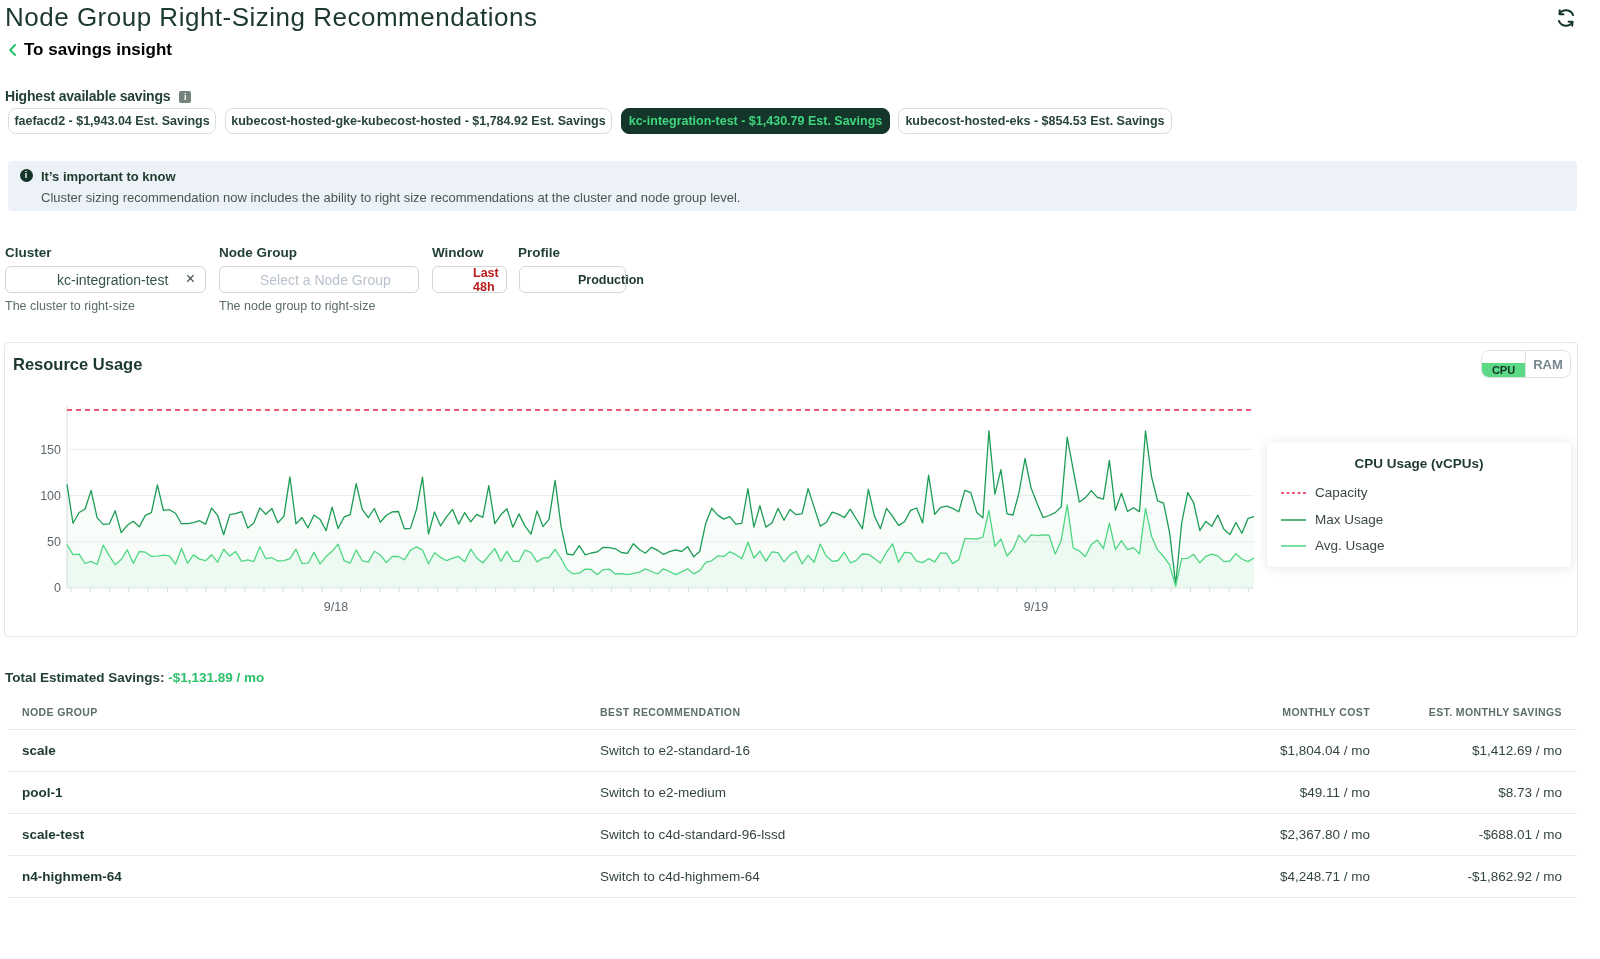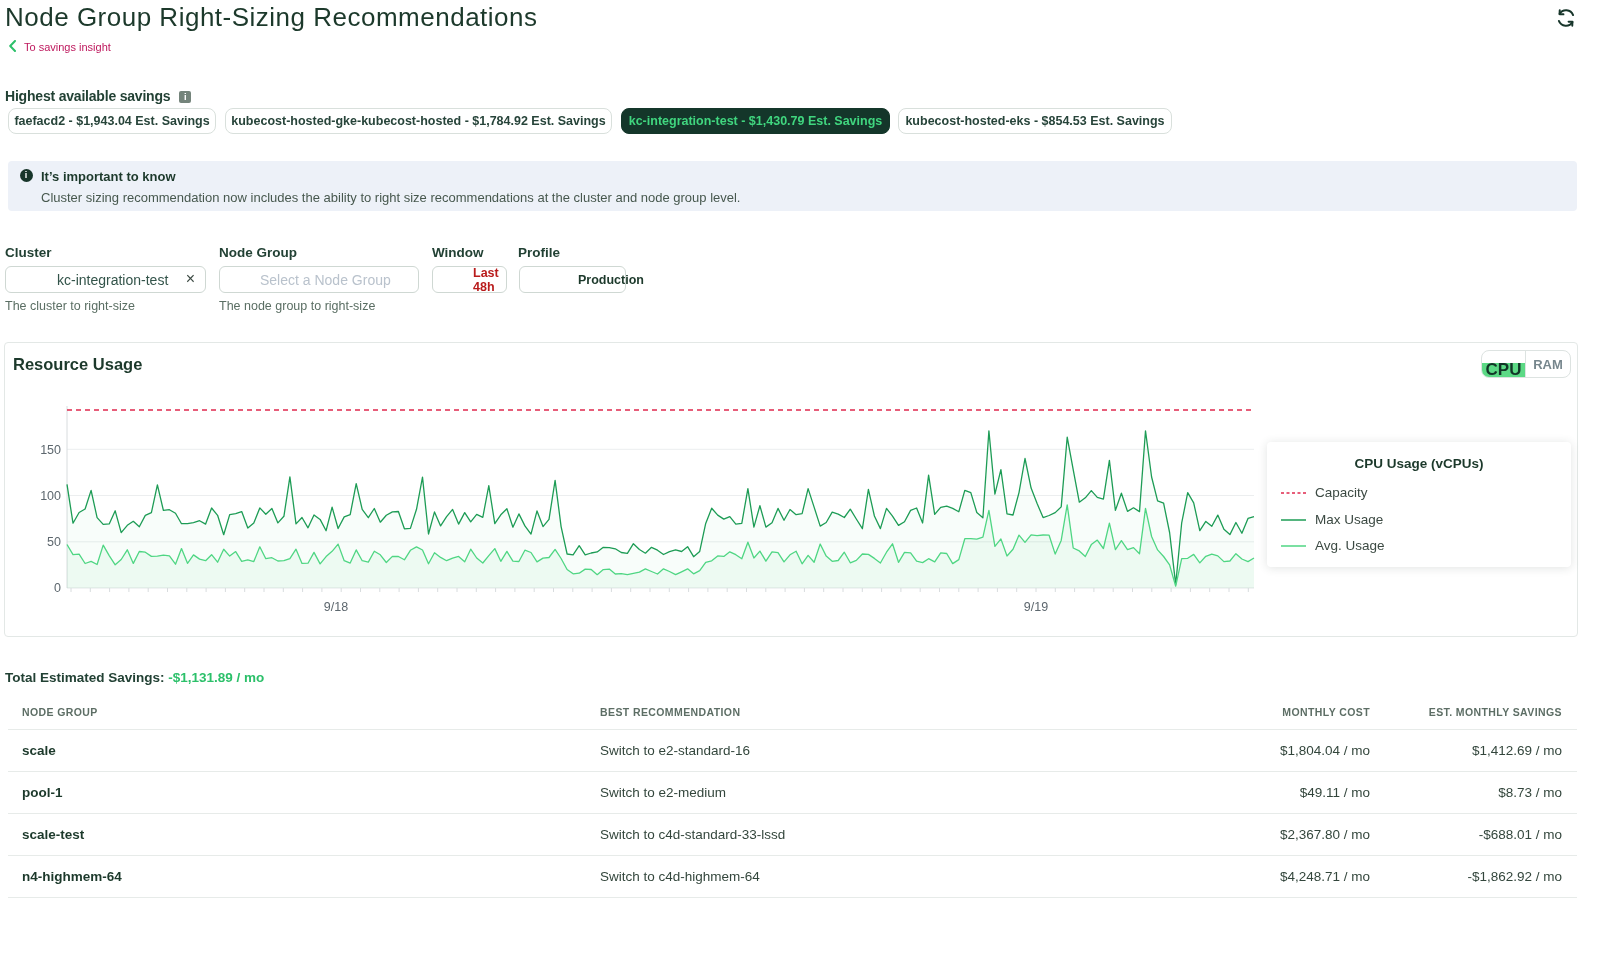--- a/index.html
+++ b/index.html
@@ -23,21 +23,21 @@
 
   <h1 class="abs" style="left:5px; top:2px;">Node Group Right-Sizing Recommendations</h1>
   <div class="abs" style="left:1556px; top:8px; width:20px; height:20px;">
     <svg width="20" height="20" viewBox="0 0 24 24" fill="none" stroke="#17352a" stroke-width="2.4" stroke-linecap="round" stroke-linejoin="round">
       <path d="M20.5 8.5 A 9 9 0 0 0 4.3 7.2"></path>
         <polyline points="4.5,2.8 4.3,7.4 8.9,7.6"></polyline>
       <path d="M3.5 15.5 A 9 9 0 0 0 19.7 16.8"></path>
         <polyline points="19.5,21.2 19.7,16.6 15.1,16.4"></polyline>
     </svg>
   </div>
-  <div class="abs" style="left:8px; top:40px; font-size:11px; font-weight:normal; color:#be185d;">
+  <div class="abs" style="left:8px; top:40px; font-size:17px; font-weight:bold; color:#000000;">
     <svg width="9" height="12" viewBox="0 0 9 12" style="vertical-align:-1px; margin-right:7px;">
         <path d="M7 1 L2.2 6 L7 11" fill="none" stroke="#2cc06a" stroke-width="2" stroke-linecap="round" stroke-linejoin="round"></path>
       </svg>To savings insight</div>
 
   <div class="abs" style="left:5px; top:88px; font-size:14px; letter-spacing:-0.2px; font-weight:bold; color:#224134;">Highest available savings
     <span style="display:inline-block; width:12px; height:12px; background:#74847b; border-radius:2px; color:#fff; font-size:9.5px; text-align:center; line-height:12px; vertical-align:1px; margin-left:5px; font-weight:bold;">i</span>
   </div>
   <div class="chip" style="left:8px; width:208px;">faefacd2 - $1,943.04 Est. Savings</div>
   <div class="chip" style="left:225px; width:387px;">kubecost-hosted-gke-kubecost-hosted - $1,784.92 Est. Savings</div>
   <div class="chip sel" style="left:621px; width:269px;">kc-integration-test - $1,430.79 Est. Savings</div>
@@ -73,21 +73,21 @@
     </svg>
     <span style="margin-left:7px;">Production</span>
     </div>
 
   <div class="helper" style="left:5px;">The cluster to right-size</div>
   <div class="helper" style="left:219px;">The node group to right-size</div>
 
   <div class="abs" style="left:4px; top:342px; width:1573.5px; height:295px; border:1px solid #e3e8e6; border-radius:4px; background:#fff;">
     <div style="position:absolute; left:8px; top:12px; font-size:16.5px; font-weight:bold; color:#1c392b;">Resource Usage</div>
     <div style="position:absolute; left:1476px; top:7px; width:90px; height:28px; border:1px solid #dde3e1; border-radius:8px; display:flex; overflow:hidden; background:#fff;">
-      <div style="width:44px; background:#5cd985; color:#123527; font-size:17px; font-weight:bold; display:flex; align-items:center; justify-content:center;margin-top:12px;">CPU</div>
+      <div style="width:44px; background:#5cd985; color:#123527; font-size:11px; font-weight:bold; display:flex; align-items:center; justify-content:center;margin-top:12px;">CPU</div>
       <div style="width:46px; color:#76868d; font-size:13px; font-weight:bold; display:flex; align-items:center; justify-content:center; border-left:1px solid #dde3e1;">RAM</div>
     </div>
     <svg width="1573" height="295" viewBox="0 0 1573 295" style="position:absolute;left:0;top:0">
 <line x1="62.0" y1="106.3" x2="1249.0" y2="106.3" stroke="#eceeef" stroke-width="1"></line>
 <line x1="62.0" y1="152.5" x2="1249.0" y2="152.5" stroke="#eceeef" stroke-width="1"></line>
 <line x1="62.0" y1="198.8" x2="1249.0" y2="198.8" stroke="#eceeef" stroke-width="1"></line>
 <line x1="62.0" y1="245.0" x2="1249.0" y2="245.0" stroke="#e4e7e9" stroke-width="1"></line>
 <line x1="62.0" y1="63" x2="62.0" y2="245.0" stroke="#d8dcde" stroke-width="1"></line>
 <line x1="66.0" y1="245.0" x2="66.0" y2="249.0" stroke="#d8dcde" stroke-width="1"></line>
         <line x1="85.3" y1="245.0" x2="85.3" y2="249.0" stroke="#d8dcde" stroke-width="1"></line>
@@ -200,21 +200,21 @@
             <td style="text-align:right; padding-right:15px;">$1,412.69 / mo</td>
           </tr>
         <tr style="height:42px; border-top:1px solid #e7ebe9;">
             <td style="padding-left:14px; font-weight:bold; color:#1c392b;">pool-1</td>
             <td>Switch to e2-medium</td>
             <td style="text-align:right;">$49.11 / mo</td>
             <td style="text-align:right; padding-right:15px;margin-top:44px;">$8.73 / mo</td>
           </tr>
         <tr style="height:42px; border-top:1px solid #e7ebe9;">
             <td style="padding-left:14px; font-weight:bold; color:#1c392b;">scale-test</td>
-            <td>Switch to c4d-standard-33-lssd</td>
+            <td>Switch to c4d-standard-96-lssd</td>
             <td style="text-align:right;">$2,367.80 / mo</td>
             <td style="text-align:right; padding-right:15px;">-$688.01 / mo</td>
           </tr>
         <tr style="height:42px; border-top:1px solid #e7ebe9; border-bottom:1px solid #e7ebe9;">
             <td style="padding-left:14px; font-weight:bold; color:#1c392b;">n4-highmem-64</td>
             <td>Switch to c4d-highmem-64</td>
             <td style="text-align:right;">$4,248.71 / mo</td>
             <td style="text-align:right; padding-right:15px;">-$1,862.92 / mo</td>
           </tr>
       </tbody>

